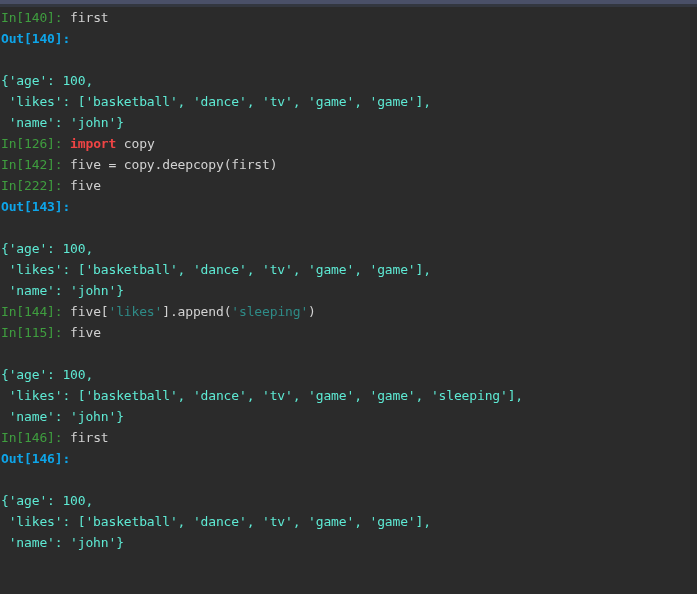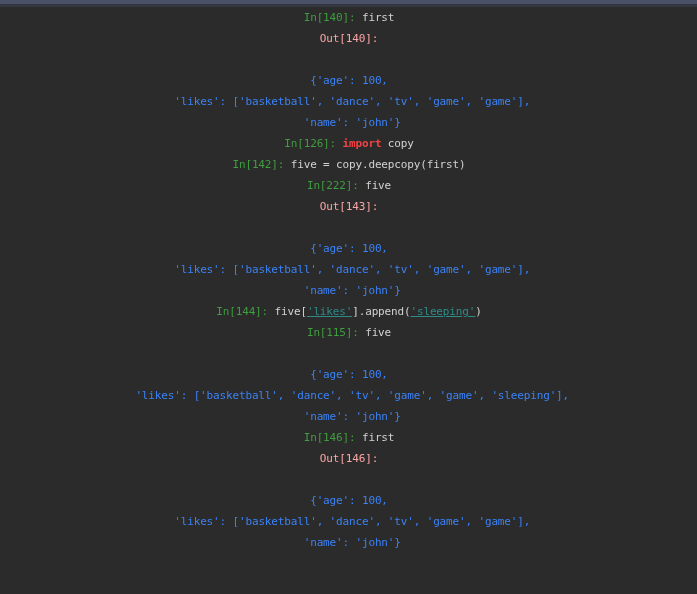--- a/index.html
+++ b/index.html
@@ -31,37 +31,36 @@
   #console {
     background: #2b2b2b;
     padding: 0 0 0 1px;
     height: 587px;
     box-sizing: border-box;
   }
 
   .line {
     height: 21px;
     line-height: 21px;
-    font-size: 11px;
+    font-size: 13px;
     white-space: pre;
     letter-spacing: -0.15px;
     color: #d2d2d2;
-    text-align: center;
   }
   .line.blank {
     height: 21px;
   }
 
   
   .prompt-in   { color: #3f9e3f; }
-  .prompt-out  { color: #fca5a5; }
+  .prompt-out  { color: #0ea5e9; font-weight: bold; }
   .code        { color: #d2d2d2; }
   .kw          { color: #ef4444; font-weight: bold; }
-  .str         { color: #2e8b87; text-decoration: underline; }
-  .out         { color: #3b82f6; }
+  .str         { color: #2e8b87; }
+  .out         { color: #5eead4; }
 </style>
 </head>
 <body>
 
 <div id="title-strip"></div>
 <div id="title-strip-shadow"></div>
 
 <div id="console">
     <div class="line"><span class="prompt-in">In[140]:</span><span class="code"> first</span></div>
     <div class="line"><span class="prompt-out">Out[140]:</span></div>

